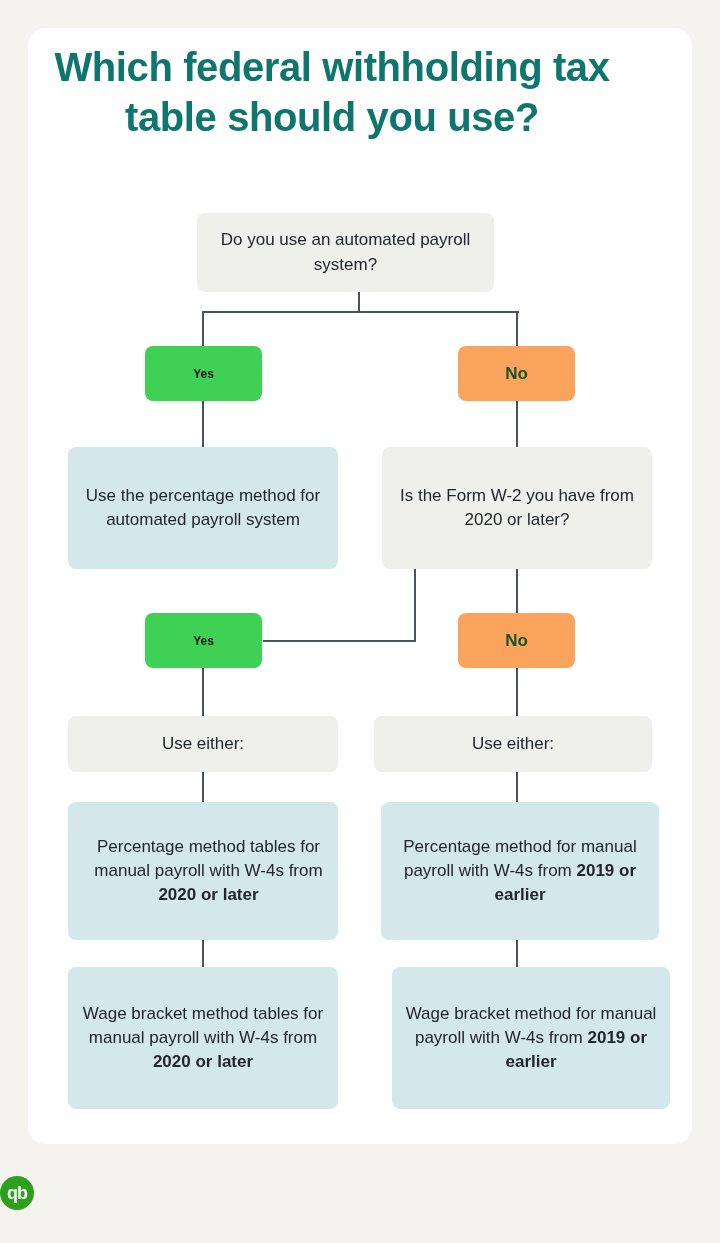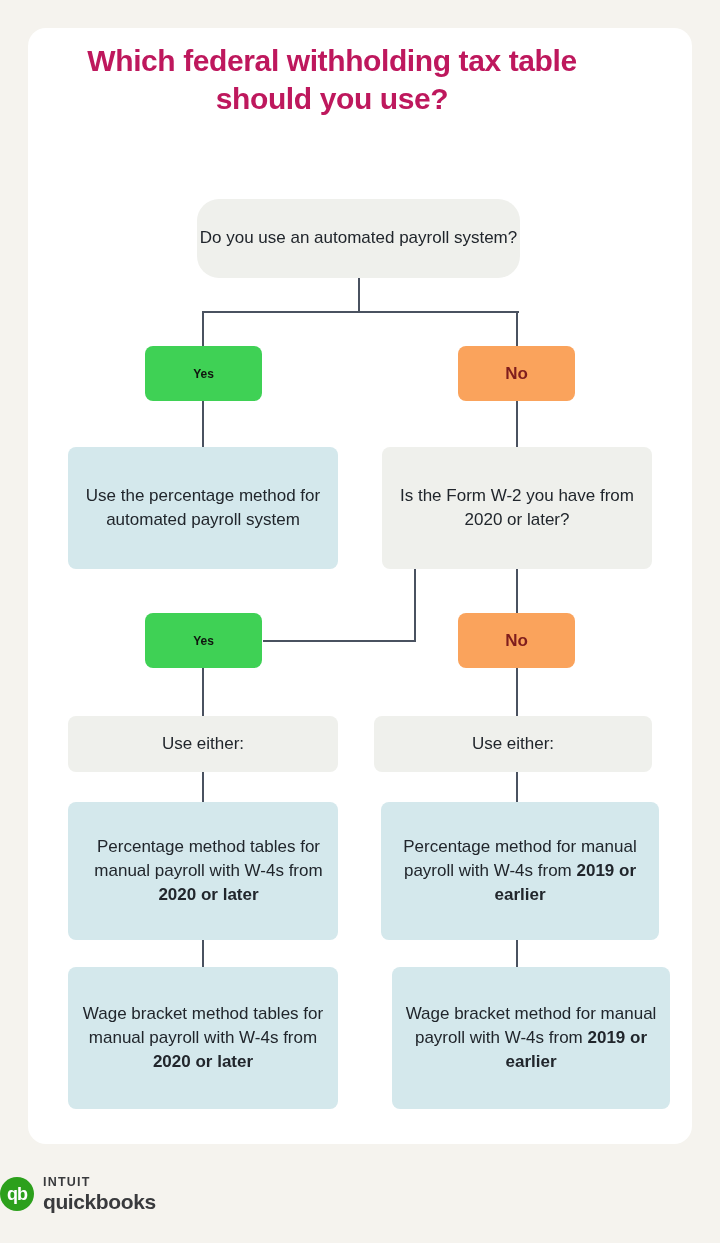--- a/index.html
+++ b/index.html
@@ -23,24 +23,24 @@
     background: #ffffff;
     border-radius: 18px;
   }
 
   #title {
     position: absolute;
     left: 40px;
     top: 42px;
     width: 584px;
     text-align: center;
-    font-size: 30px;
+    font-size: 40px;
     font-weight: bold;
     line-height: 1.25;
-    color: #be185d;
+    color: #0f766e;
     letter-spacing: -0.4px;
   }
 
   
   .line {
     position: absolute;
     background: #4a5260;
   }
   .vline { width: 2px; }
   .hline { height: 2px; }
@@ -69,21 +69,21 @@
   .node-yes {
     background: #3fd155;
     font-size: 12px;
     font-weight: bold;
     color: #10150f;
   }
   .node-no {
     background: #faa35c;
     font-size: 17px;
     font-weight: bold;
-    color: #7f1d1d;
+    color: #14532d;
   }
   .node b { font-weight: bold; }
 
   
   #logo {
     position: absolute;
     left: 0;
     top: 1176px;
     width: 720px;
     display: flex;
@@ -154,21 +154,21 @@
 <div class="line vline" style="left:516px; top:668px; height:49px;"></div>
 
 <div class="line vline" style="left:202px; top:772px; height:31px;"></div>
 
 <div class="line vline" style="left:516px; top:772px; height:31px;"></div>
 
 <div class="line vline" style="left:202px; top:940px; height:28px;"></div>
 
 <div class="line vline" style="left:516px; top:940px; height:28px;"></div>
 
-<div class="node node-gray" style="left:197px; top:199px; width:323px; height:79px;border-radius:22px;">
+<div class="node node-gray" style="left:197px; top:213px; width:297px; height:79px;">
   <span>Do you use an automated payroll system?</span>
 </div>
 
 <div class="node node-yes" style="left:145px; top:346px; width:117px; height:55px;">
   <span>Yes</span>
 </div>
 
 <div class="node node-no" style="left:458px; top:346px; width:117px; height:55px;">
   <span>No</span>
 </div>
@@ -208,17 +208,13 @@
 <div class="node node-blue" style="left:68px; top:967px; width:270px; height:142px;">
   <span><span>Wage bracket method tables for manual payroll with W-4s from </span><b>2020 or later</b></span>
 </div>
 
 <div class="node node-blue" style="left:392px; top:967px; width:278px; height:142px;">
   <span><span>Wage bracket method for manual payroll with W-4s from </span><b>2019 or earlier</b></span>
 </div>
 
 <div id="logo">
   <div id="logo-mark">qb</div>
-  <div id="logo-words">
-    <div id="logo-intuit">INTUIT</div>
-    <div id="logo-qb">quickbooks</div>
-  </div>
 </div>
 
 </body></html>

